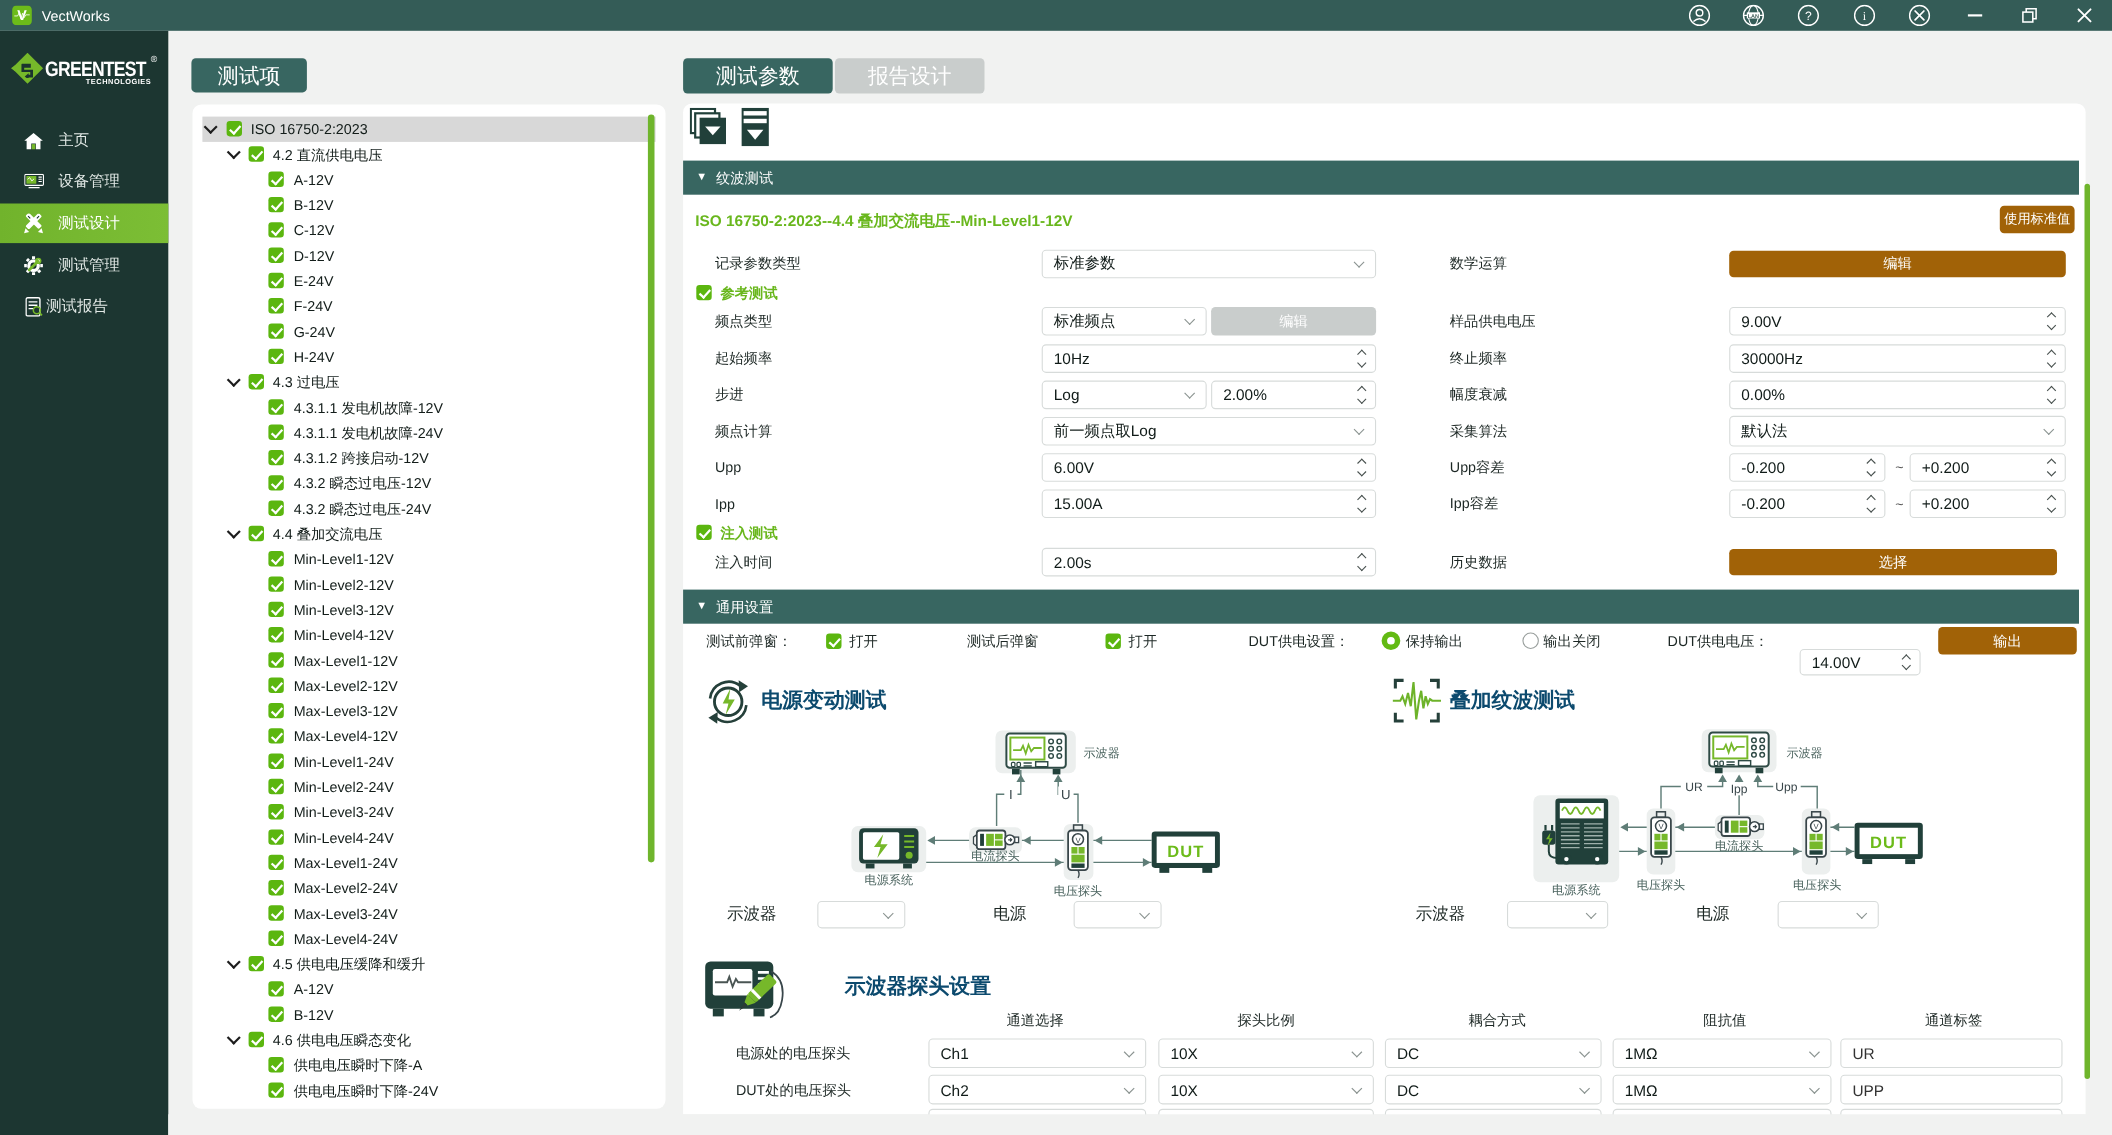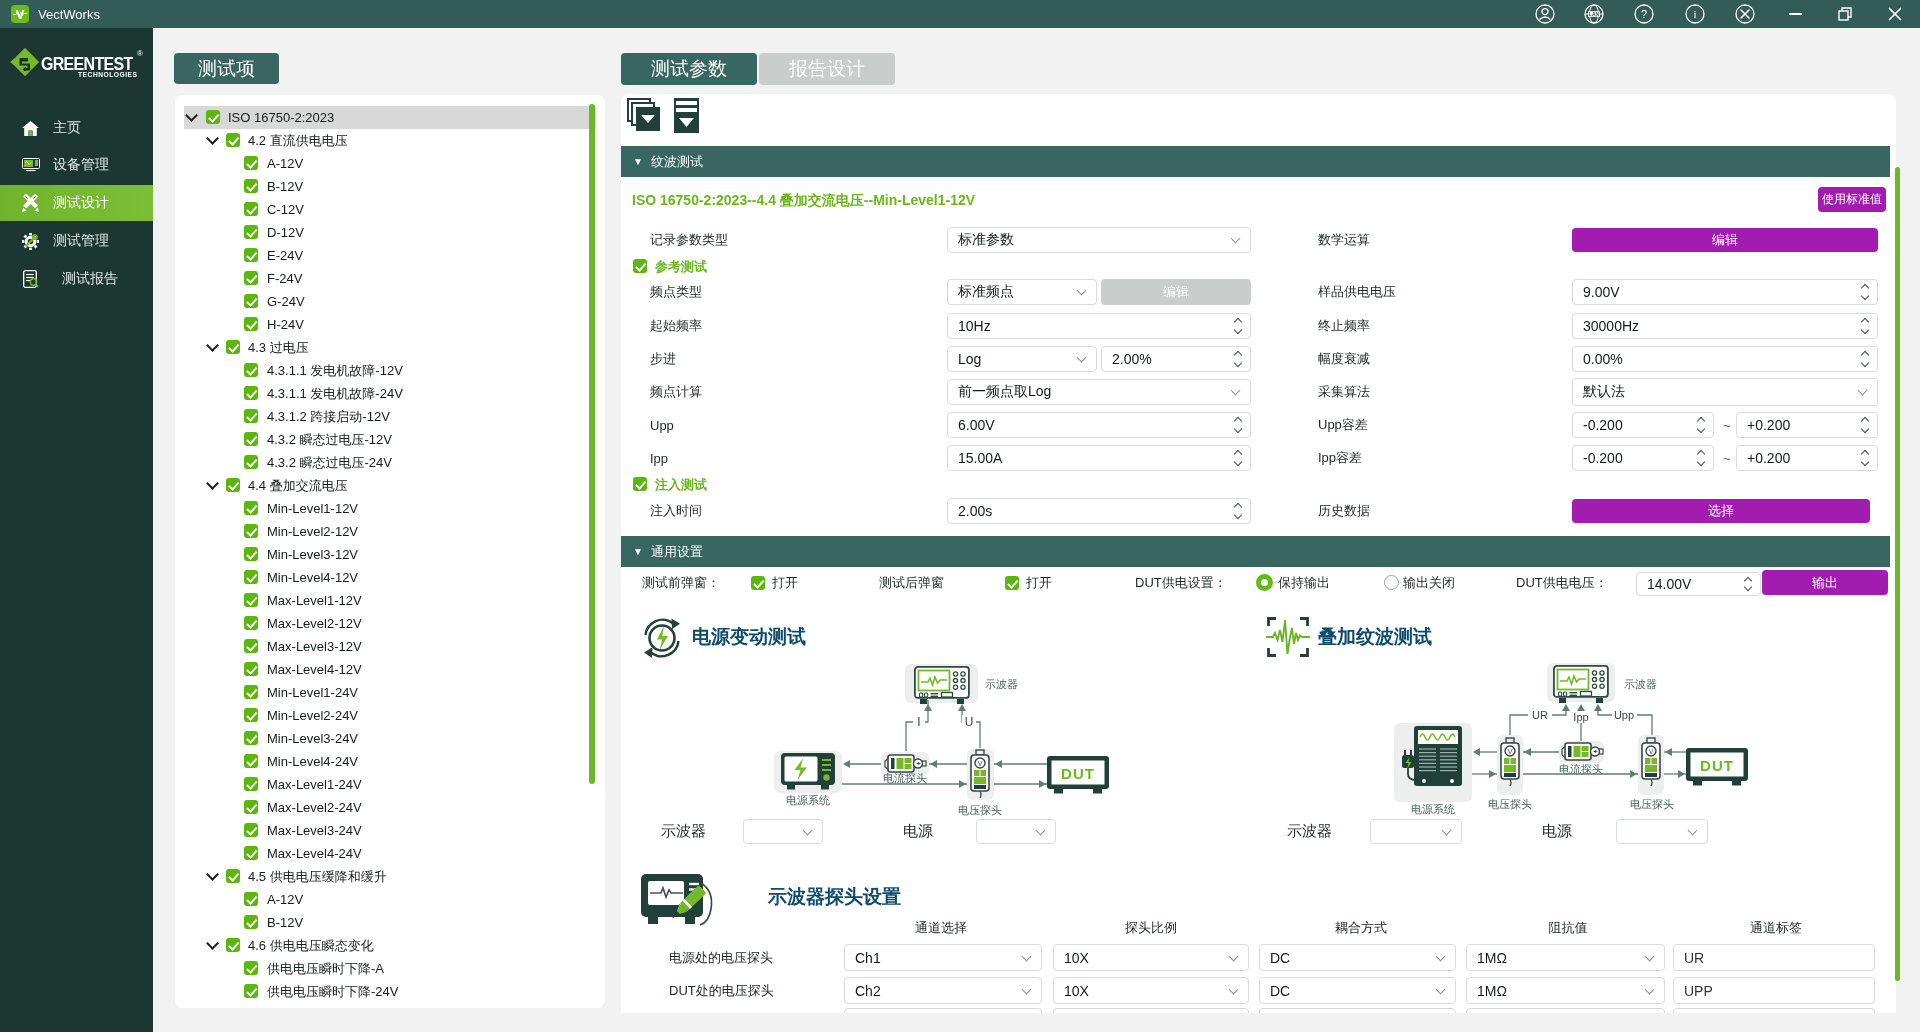--- a/index.html
+++ b/index.html
@@ -8,21 +8,21 @@
 .panel{position:absolute;background:#fff}
 .teal{background:#386661}
 .tabbtn{position:absolute;height:32px;border-radius:4px;color:#fff;font-size:19px;display:flex;align-items:center;justify-content:center}
 .sechdr{position:absolute;left:621px;width:1269px;height:31px;background:#386661;color:#fff;font-size:13px;display:flex;align-items:center;padding-left:12px}
 .lab{position:absolute;font-size:13px;color:#1c2724;transform:translateY(-50%);white-space:nowrap}
 .inp{position:absolute;height:26px;background:#fff;border:1px solid #D7DBDA;border-radius:4px;font-size:14px;color:#101b18;display:flex;align-items:center;padding-left:10px;white-space:nowrap}
 .car{position:absolute;right:9px;width:6px;height:6px;border-right:1.7px solid #47504e;border-bottom:1.7px solid #47504e}
 .cu{top:5px;transform:rotate(-135deg)}
 .cd{bottom:5px;transform:rotate(45deg)}
 .cv{top:50%;width:7px;height:7px;margin-top:-5px;right:11px;transform:rotate(45deg);border-color:#8a9390}
-.gbtn{position:absolute;background:#a21caf;border-radius:4px;color:#fff;display:flex;align-items:center;justify-content:center;font-size:13px}
+.gbtn{position:absolute;background:#a16207;border-radius:4px;color:#fff;display:flex;align-items:center;justify-content:center;font-size:13px}
 .graybtn{position:absolute;background:#C9CDCC;border-radius:4px;color:#fff;display:flex;align-items:center;justify-content:center;font-size:13px}
 .gcb{position:absolute;width:14px;height:14px;border-radius:3px;background:#5BB60F}
 .gcb::after{content:"";position:absolute;left:4.6px;top:1.5px;width:3.8px;height:7.5px;border:solid #fff;border-width:0 2.1px 2.1px 0;transform:rotate(42deg)}
 .glab{position:absolute;font-size:13px;font-weight:bold;color:#69B71D;transform:translateY(-50%);white-space:nowrap}
 .rad{position:absolute;width:15px;height:15px;border-radius:50%;border:1.5px solid #999f9d;background:#fff}
 .radon{position:absolute;width:17px;height:17px;border-radius:50%;border:5px solid #62BA13;background:#fff}
 .trow{position:absolute;height:23px;display:flex;align-items:center;font-size:13px;color:#131d1a;white-space:nowrap}
 .tarr{width:9px;height:9px;border-right:2.2px solid #1d1d1d;border-bottom:2.2px solid #1d1d1d;transform:rotate(45deg);margin-top:-5px}
 .menuitem{position:absolute;left:0;width:153px;height:36px;display:flex;align-items:center;color:#E2E9E6;font-size:14px}
 .dlab{position:absolute;font-size:15px;color:#1c2724;transform:translateY(-50%);white-space:nowrap}
@@ -153,21 +153,21 @@
 <span style="margin-left:21px;width:19px;display:flex;justify-content:center">
         <svg width="16" height="18" viewBox="0 0 16 18">
           <rect x="0.7" y="0.7" width="12.6" height="16.6" rx="1.5" fill="none" stroke="#fff" stroke-width="1.3"></rect>
           <line x1="3" y1="4.5" x2="11" y2="4.5" stroke="#fff" stroke-width="1.2"></line>
           <line x1="3" y1="7.5" x2="11" y2="7.5" stroke="#fff" stroke-width="1.2"></line>
           <line x1="3" y1="10.5" x2="8" y2="10.5" stroke="#fff" stroke-width="1.2"></line>
           <circle cx="10.5" cy="12" r="3.2" fill="none" stroke="#76B82A" stroke-width="1.4"></circle>
           <line x1="12.8" y1="14.3" x2="15.2" y2="16.7" stroke="#76B82A" stroke-width="1.6"></line>
         </svg>
       </span>
-<span style="margin-left:22px">测试报告</span>
+<span style="margin-left:2px">测试报告</span>
     </div>
 </div>
 <div class="tabbtn teal" style="left:174px;top:53px;width:105px;height:31px">测试项</div>
 <div class="panel" style="left:175px;top:95px;width:430px;height:913px;border-radius:8px"></div>
 <div class="abs" style="left:184px;top:106px;width:412px;height:23px;background:#D8D8D8"></div>
 <div class="abs" style="left:187px;top:116px">
     <div class="tarr"></div>
   </div>
 <div class="gcb" style="left:206px;top:110px"></div>
 <div class="trow" style="left:228px;top:106px">ISO 16750-2:2023</div>
@@ -329,21 +329,21 @@
 <div class="lab" style="left:772px;top:583px">打开</div>
 <div class="lab" style="left:879px;top:583px">测试后弹窗</div>
 <div class="gcb" style="left:1005px;top:576px"></div>
 <div class="lab" style="left:1026px;top:583px">打开</div>
 <div class="lab" style="left:1135px;top:583px">DUT供电设置：</div>
 <div class="radon" style="left:1256px;top:574px"></div>
 <div class="lab" style="left:1278px;top:583px">保持输出</div>
 <div class="rad" style="left:1384px;top:575px"></div>
 <div class="lab" style="left:1403px;top:583px">输出关闭</div>
 <div class="lab" style="left:1516px;top:583px">DUT供电电压：</div>
-<div class="inp" style="left:1636px;top:572px;width:125px;height:24px">14.00V<i class="car cu"></i><i class="car cd"></i></div>
+<div class="inp" style="left:1636px;top:590px;width:110px;height:24px">14.00V<i class="car cu"></i><i class="car cd"></i></div>
 <div class="gbtn" style="left:1762px;top:570px;width:126px;height:25px">输出</div>
 <svg class="abs" style="left:639px;top:614px" width="46" height="47" viewBox="0 0 46 47">
 <circle cx="23" cy="24" r="12.5" fill="none" stroke="#25403A" stroke-width="2.6"></circle>
 <path d="M25,12 l-7,13.5 h5.2 l-2.6,10.5 8.4,-14 h-5.7 z" fill="#76B82A"></path>
 <path d="M6.5,21 A17,17 0 0 1 34,9.5" fill="none" stroke="#25403A" stroke-width="2.4"></path>
 <path d="M39.5,27 A17,17 0 0 1 12,38.5" fill="none" stroke="#25403A" stroke-width="2.4"></path>
 <path d="M32.5,4.5 L41,9.8 L33,15.3 z" fill="#25403A"></path>
 <path d="M13.5,33.2 L5,38.5 L13,44 z" fill="#25403A"></path>
 </svg>
 <div class="seclbl" style="left:692px;top:637px">电源变动测试</div>

